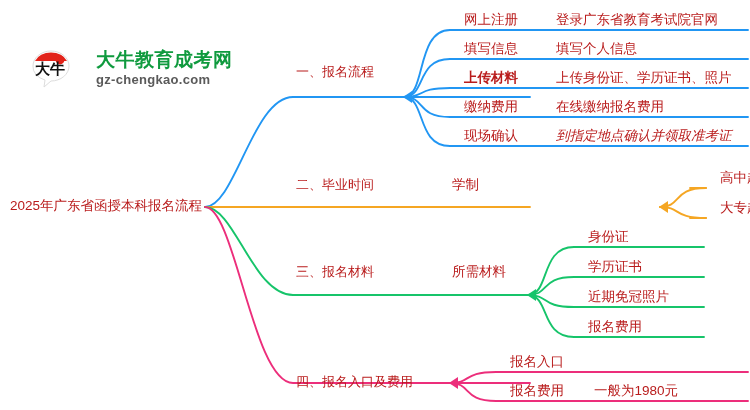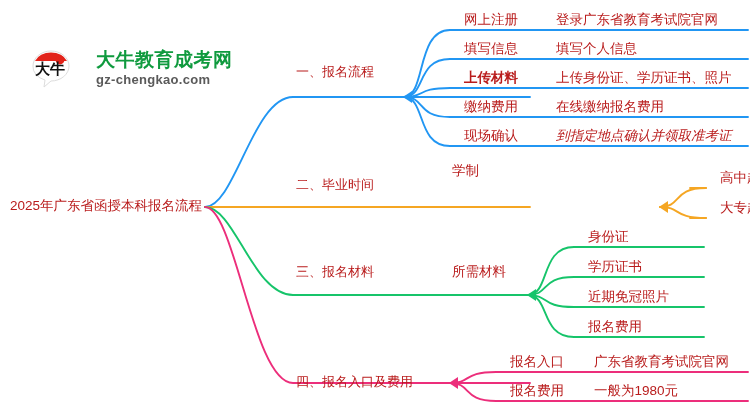--- a/index.html
+++ b/index.html
@@ -152,27 +152,26 @@
     <div class="node leaf" style="left: 556px; top: 13px;">登录广东省教育考试院官网</div>
     <div class="node leaf" style="left: 464px; top: 42px;">填写信息</div>
     <div class="node leaf" style="left: 556px; top: 42px;">填写个人信息</div>
     <div class="node leaf" style="left: 464px; top: 71px; font-weight: bold;">上传材料</div>
     <div class="node leaf" style="left: 556px; top: 71px;">上传身份证、学历证书、照片</div>
     <div class="node leaf" style="left: 464px; top: 100px;">缴纳费用</div>
     <div class="node leaf" style="left: 556px; top: 100px;">在线缴纳报名费用</div>
     <div class="node leaf" style="left: 464px; top: 129px;">现场确认</div>
     <div class="node leaf" style="left: 556px; top: 129px; font-style: italic;">到指定地点确认并领取准考证</div>
     <div class="node branch" style="left: 296px; top: 178px;">二、毕业时间</div>
-    <div class="node mid" style="left: 452px; top: 164px;">学制</div>
+    <div class="node mid" style="left: 452px; top: 178px;">学制</div>
     <div class="node leaf" style="left: 720px; top: 171px;">高中起点本科：5年</div>
     <div class="node leaf" style="left: 720px; top: 201px;">大专起点本科：2.5年</div>
     <div class="node branch" style="left: 296px; top: 265px;">三、报名材料</div>
     <div class="node mid" style="left: 452px; top: 265px;">所需材料</div>
     <div class="node leaf" style="left: 588px; top: 230px;">身份证</div>
     <div class="node leaf" style="left: 588px; top: 260px;">学历证书</div>
     <div class="node leaf" style="left: 588px; top: 290px;">近期免冠照片</div>
     <div class="node leaf" style="left: 588px; top: 320px;">报名费用</div>
     <div class="node branch" style="left: 296px; top: 368px; margin-top: 7px;">四、报名入口及费用</div>
     <div class="node leaf" style="left: 510px; top: 355px;">报名入口</div>
-    <div class="node leaf" style="left: 594px; top: 355px;">广东省教育考试院官网</div>
     <div class="node leaf" style="left: 510px; top: 384px;">报名费用</div>
     <div class="node leaf" style="left: 594px; top: 384px;">一般为1980元</div>
   </div>
 
 </body></html>

